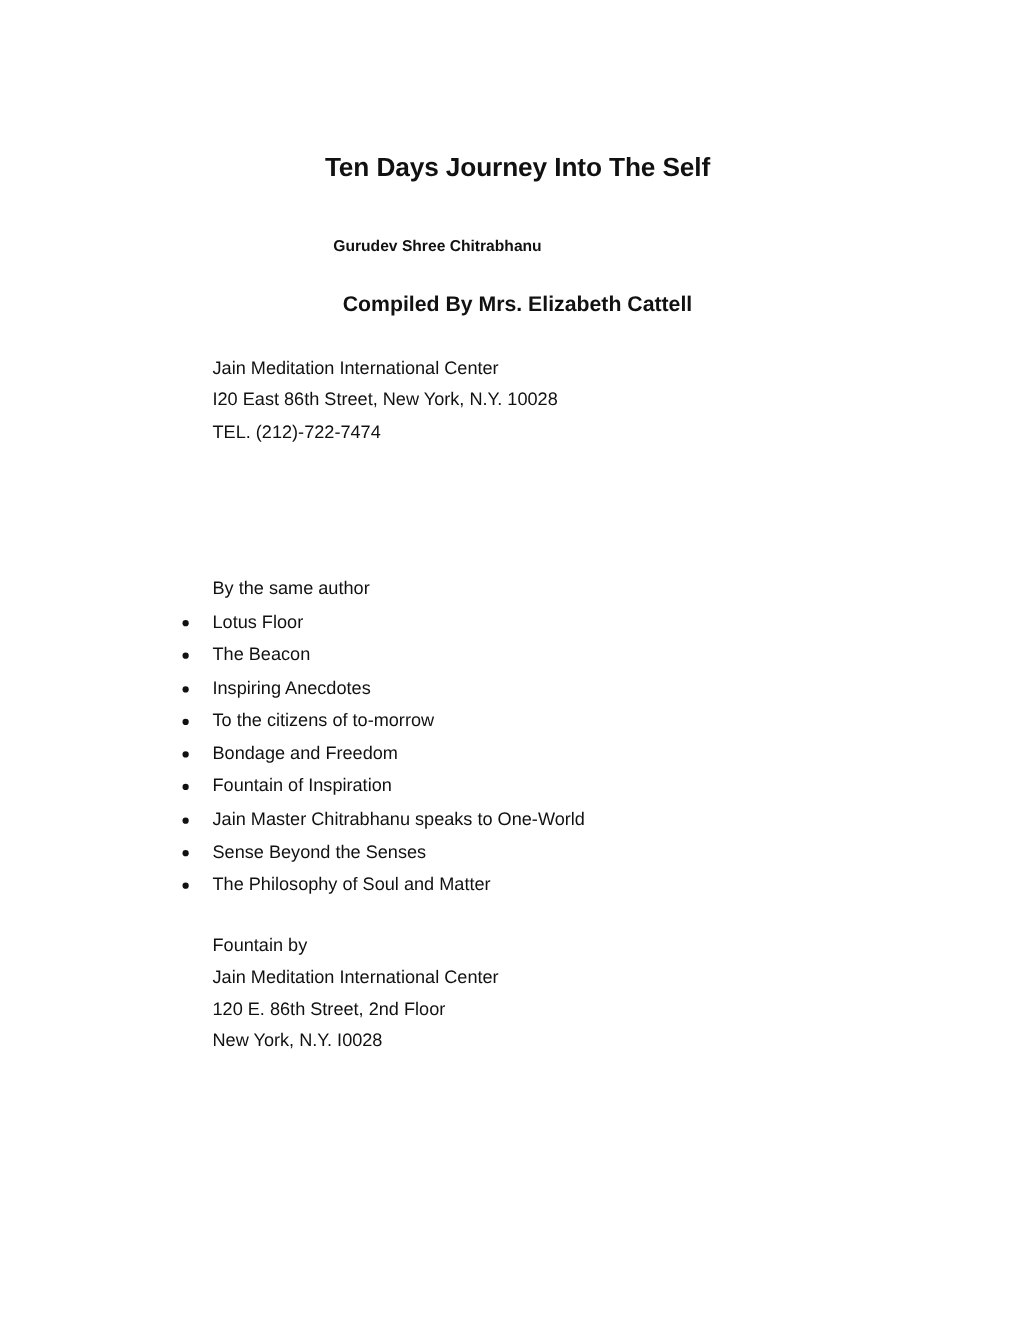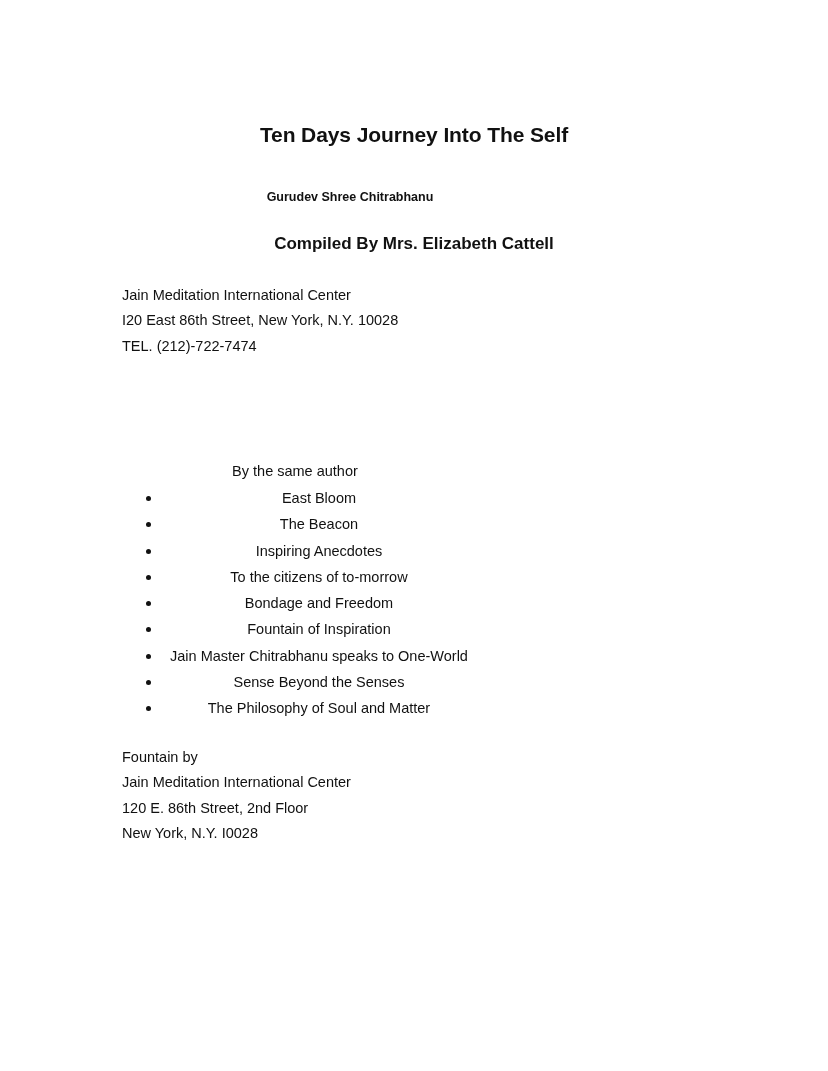--- a/index.html
+++ b/index.html
@@ -48,24 +48,24 @@
       font-weight: bold;
       font-size: 17px;
       line-height: 18px;
     }
     .block {
       position: absolute;
       left: 122px;
       font-size: 14.5px;
       line-height: 25.3px;
     }
-    .block .line { display: block; white-space: nowrap; }
+    .block .line { display: block; white-space: nowrap; margin-left: 48px; }
     .center-block { top: 283px; }
     .edition-block { top: 383px; }
-    .author-block { top: 459px; text-align: center; }
+    .author-block { top: 459px; }
     .published-block { top: 745px; }
     .printed-block { top: 871px; }
     ul.books {
       list-style: none;
       margin: 0;
       padding: 0;
     }
     ul.books li {
       position: relative;
       padding-left: 48px;
@@ -94,21 +94,21 @@
   <div class="block center-block">
     <span class="line">Jain Meditation International Center</span>
     <span class="line">I20 East 86th Street, New York, N.Y. 10028</span>
     <span class="line">TEL. (212)-722-7474</span>
   </div>
 
 
   <div class="block author-block">
     <span class="line" style="line-height:25px;margin-bottom:1px;">By the same author</span>
     <ul class="books">
-      <li><span class="bullet"></span><span>East Bloom</span></li>
+      <li><span class="bullet"></span><span>Lotus Floor</span></li>
       <li><span class="bullet"></span><span>The Beacon</span></li>
       <li><span class="bullet"></span><span>Inspiring Anecdotes</span></li>
       <li><span class="bullet"></span><span>To the citizens of to-morrow</span></li>
       <li><span class="bullet"></span><span>Bondage and Freedom</span></li>
       <li><span class="bullet"></span><span>Fountain of Inspiration</span></li>
       <li><span class="bullet"></span><span>Jain Master Chitrabhanu speaks to One-World</span></li>
       <li><span class="bullet"></span><span>Sense Beyond the Senses</span></li>
       <li><span class="bullet"></span><span>The Philosophy of Soul and Matter</span></li>
     </ul>
   </div>

